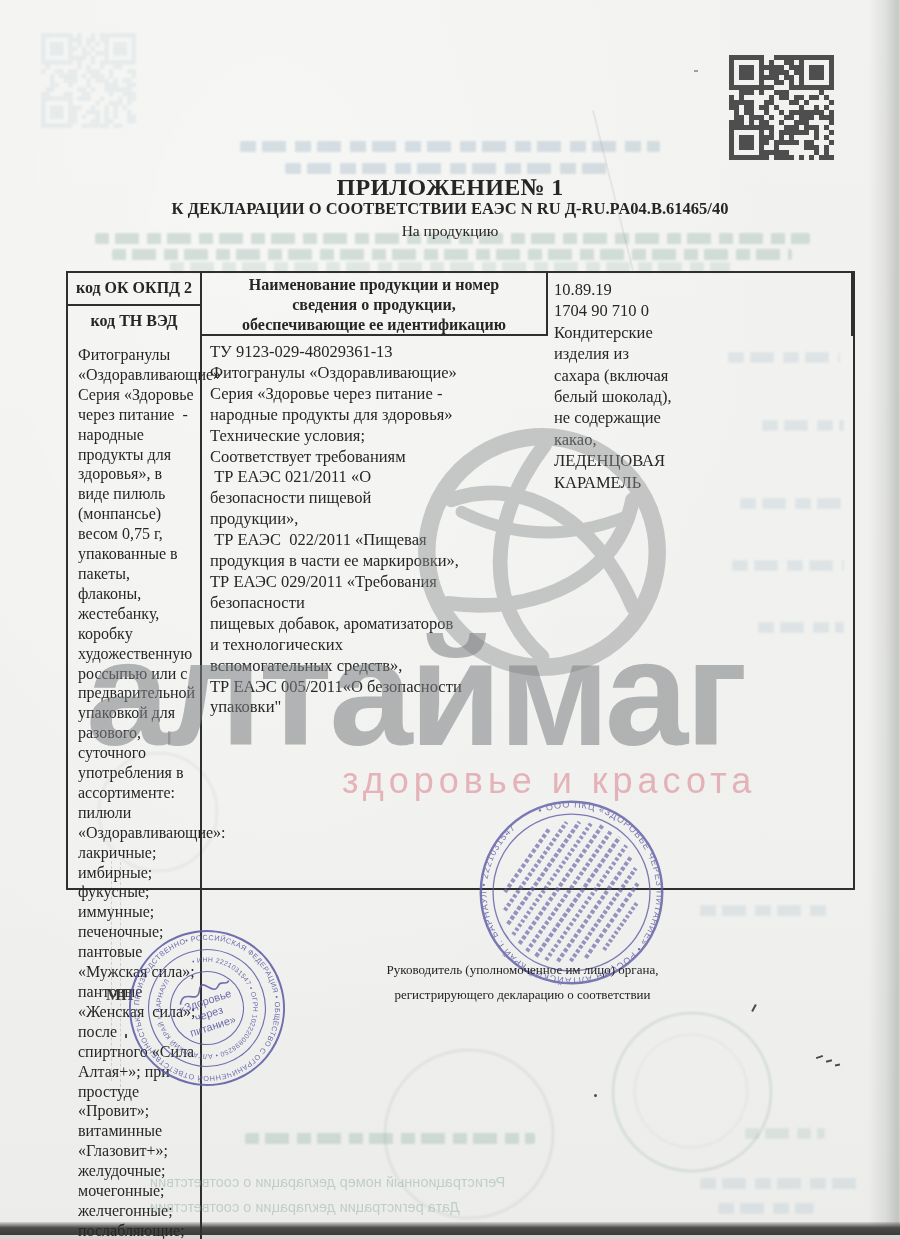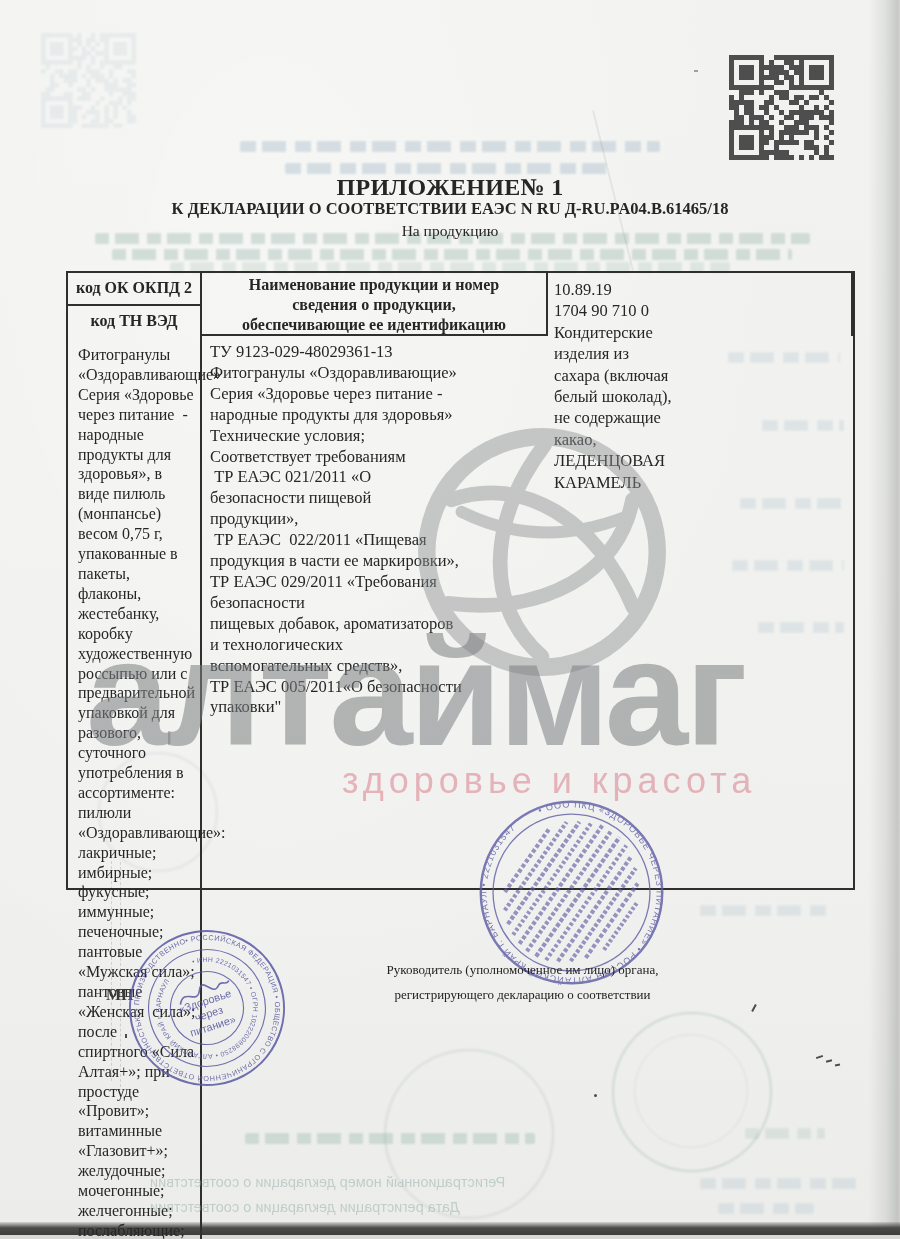--- a/index.html
+++ b/index.html
@@ -623,21 +623,21 @@
         <rect x="70" y="100" width="5" height="5"></rect>
         <rect x="80" y="100" width="5" height="5"></rect>
         <rect x="90" y="100" width="5" height="5"></rect>
         <rect x="95" y="100" width="5" height="5"></rect>
         <rect x="100" y="100" width="5" height="5"></rect>
       </g>
     </svg>
 
   <div class="titles">
     <div class="t1">ПРИЛОЖЕНИЕ№ 1</div>
-    <div class="t2">К ДЕКЛАРАЦИИ О СООТВЕТСТВИИ ЕАЭС N RU Д-RU.PA04.B.61465/18</div>
+    <div class="t2">К ДЕКЛАРАЦИИ О СООТВЕТСТВИИ ЕАЭС N RU Д-RU.PA04.B.61465/40</div>
     <div class="t3">На продукцию</div>
   </div>
 
   <div id="doc-table">
     <div class="cell bR hdr-c1">
       <div class="sub top">код ОК ОКПД 2</div>
       <div class="sub">код ТН ВЭД</div>
     </div>
     <div class="cell bR bB hdr hdr-c2">Наименование продукции и номер
 сведения о продукции,

